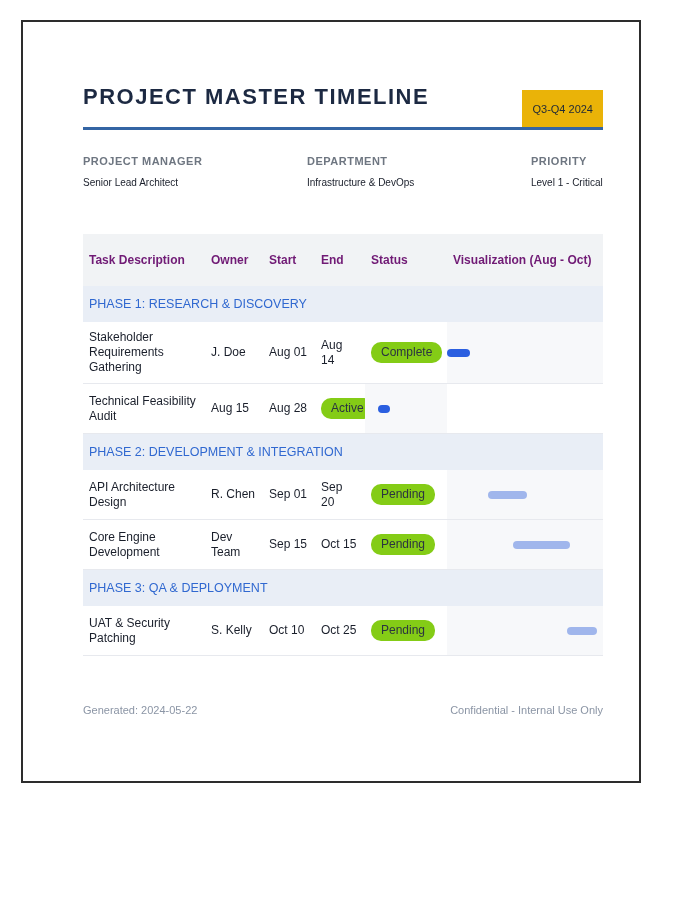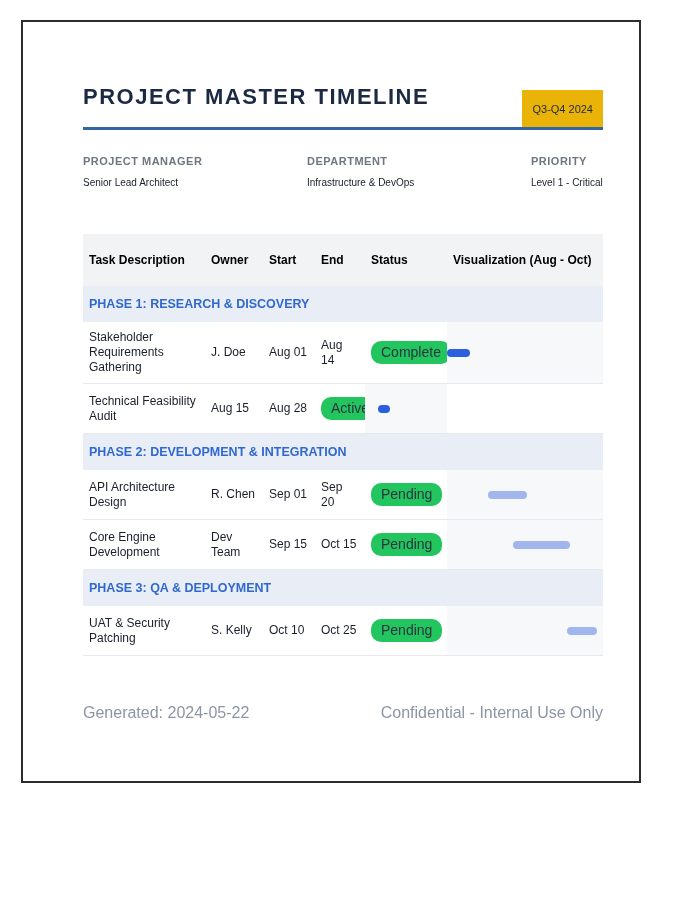--- a/index.html
+++ b/index.html
@@ -20,35 +20,35 @@
   
   .meta { top:133px; display:grid; grid-template-columns:180px 180px 160px;gap:44px; }
   .meta-label { font-size:11px; font-weight:bold; color:#6e7681; letter-spacing:0.5px; }
   .meta-value { font-size:10px; color:#1a1f2b; margin-top:10px; }
 
   
   .table { top:212px; }
   .row { display:grid; grid-template-columns:122px 58px 52px 50px 82px 156px; }
   .cell { padding:8px 6px; font-size:12px; line-height:1.25; display:flex; align-items:center; }
   .thead { background:#f1f3f5; min-height:52px; }
-  .thead .cell { font-weight:bold; color:#000000; }
+  .thead .cell { font-weight:bold; color:#701a75; }
   .phase-row { background:#e9eef6; min-height:36px; display:flex; align-items:center;
-               padding:10px 6px; font-size:12.5px; font-weight:bold; color:var(--phase, #3068d0); }
+               padding:10px 6px; font-size:12.5px; font-weight:normal; color:var(--phase, #3068d0); }
   .task-row { border-bottom:1px solid #e7e9ee; min-height:50px; background:#ffffff; }
   .task-row:first-child { border-top:1px solid #e7e9ee; }
   .viz-cell { background:#f7f8fa; position:relative; }
-  .pill { display:inline-block; font-size:14px; color:#2b3440; background:#22c55e;
+  .pill { display:inline-block; font-size:12px; color:#2b3440; background:#84cc16;
           border-radius:10px; padding:3px 10px; white-space:nowrap; }
   .bar { position:absolute; top:50%; transform:translateY(-50%); height:8px; border-radius:4px; }
   .bar.solid { background:var(--barSolid, #2b5fe0); }
   .bar.light { background:var(--barLight, #a0b6ec); }
 
   
   .footer { top:682px; display:flex; justify-content:space-between;
-            font-size:16px; color:#8b95a5; }
+            font-size:11px; color:#8b95a5; }
 </style>
 </head>
 <body>
 
 <div class="page">
 
   <div class="content hdr">
     <div class="title">PROJECT MASTER TIMELINE</div>
     <span class="chip">Q3-Q4 2024</span>
   </div>

